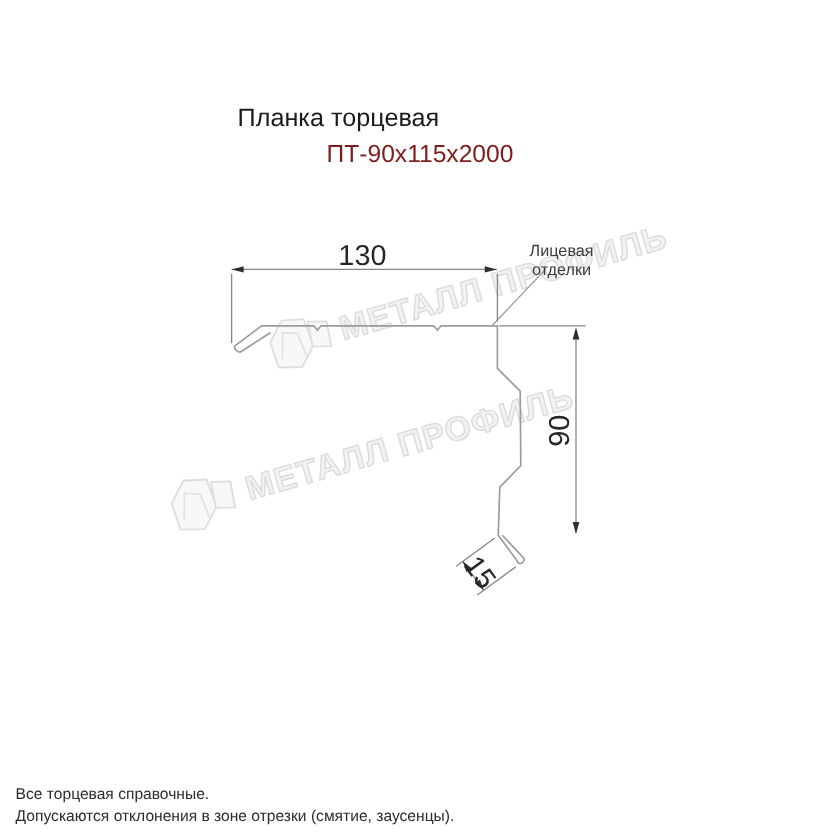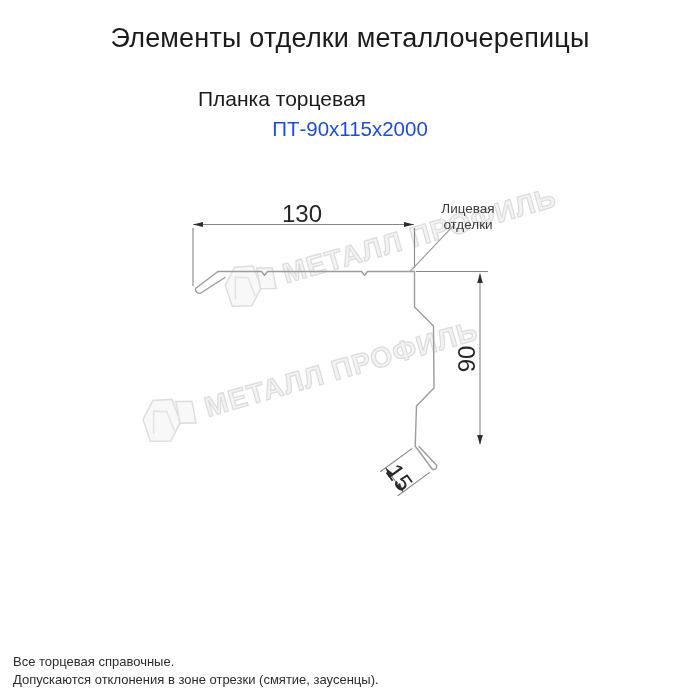--- a/index.html
+++ b/index.html
@@ -4,21 +4,21 @@
 <style>
   html,body{margin:0;padding:0;background:#fff;}
   .canvas{
     position:relative;width:700px;height:700px;background:#ffffff;overflow:hidden;
     font-family:"Liberation Sans","DejaVu Sans",sans-serif;color:#1e1e1e;
   }
   .layer{position:absolute;left:0;top:0;width:700px;height:700px;}
   .txt{position:absolute;white-space:nowrap;}
   .title{top:23px;left:0;width:700px;text-align:center;font-size:27px;letter-spacing:.2px;color:#1b1b1b;}
   .product-name{top:87px;left:0;width:564px;text-align:center;font-size:21px;color:#1b1b1b;}
-  .product-code{top:117px;left:0;width:700px;text-align:center;font-size:20.5px;color:#1d4ed8;}
+  .product-code{top:117px;left:0;width:700px;text-align:center;font-size:20.5px;color:#7f1d1d;}
   .dim{font-size:24px;color:#262626;text-align:center;}
   .dim-width{left:272px;top:200px;width:60px;}
   .dim-height{left:436px;top:346px;width:60px;height:26px;transform:rotate(-90deg);}
   .dim-flange{left:370px;top:464px;width:60px;height:26px;transform:rotate(54deg);}
   .face-label{left:432px;top:201px;width:72px;text-align:center;font-size:13.5px;line-height:15.5px;color:#3b3b3b;white-space:normal;}
   .footer-note{left:13px;font-size:13px;color:#2c2c2c;}
   .note1{top:654px;}
   .note2{top:672px;}
   .wm{position:absolute;display:flex;align-items:center;gap:6px;transform-origin:0 50%;z-index:1;pointer-events:none;}
   .wm1{left:224px;top:268px;transform:rotate(-16deg);}
@@ -88,21 +88,20 @@
     </g>
     <g fill="#2e2e2e" stroke="none">
       <polygon points="385.6,467.8 388.7,476.7 393.1,473.5"></polygon>
       <polygon points="403.1,491.8 395.6,486.1 400,482.9"></polygon>
     </g>
 
     <path d="M 410,271.5 L 455,224" fill="none" stroke="#9a9c9e" stroke-width="1.1"></path>
   </svg>
 
   <div class="textlayer">
-    <div class="txt title">Элементы отделки металлочерепицы</div>
     <div class="txt product-name">Планка торцевая</div>
     <div class="txt product-code">ПТ-90х115х2000</div>
 
     <div class="txt dim dim-width">130</div>
     <div class="txt dim dim-height">90</div>
     <div class="txt dim dim-flange">15</div>
 
     <div class="txt face-label">
       <div>Лицевая</div>
       <div>отделки</div>

